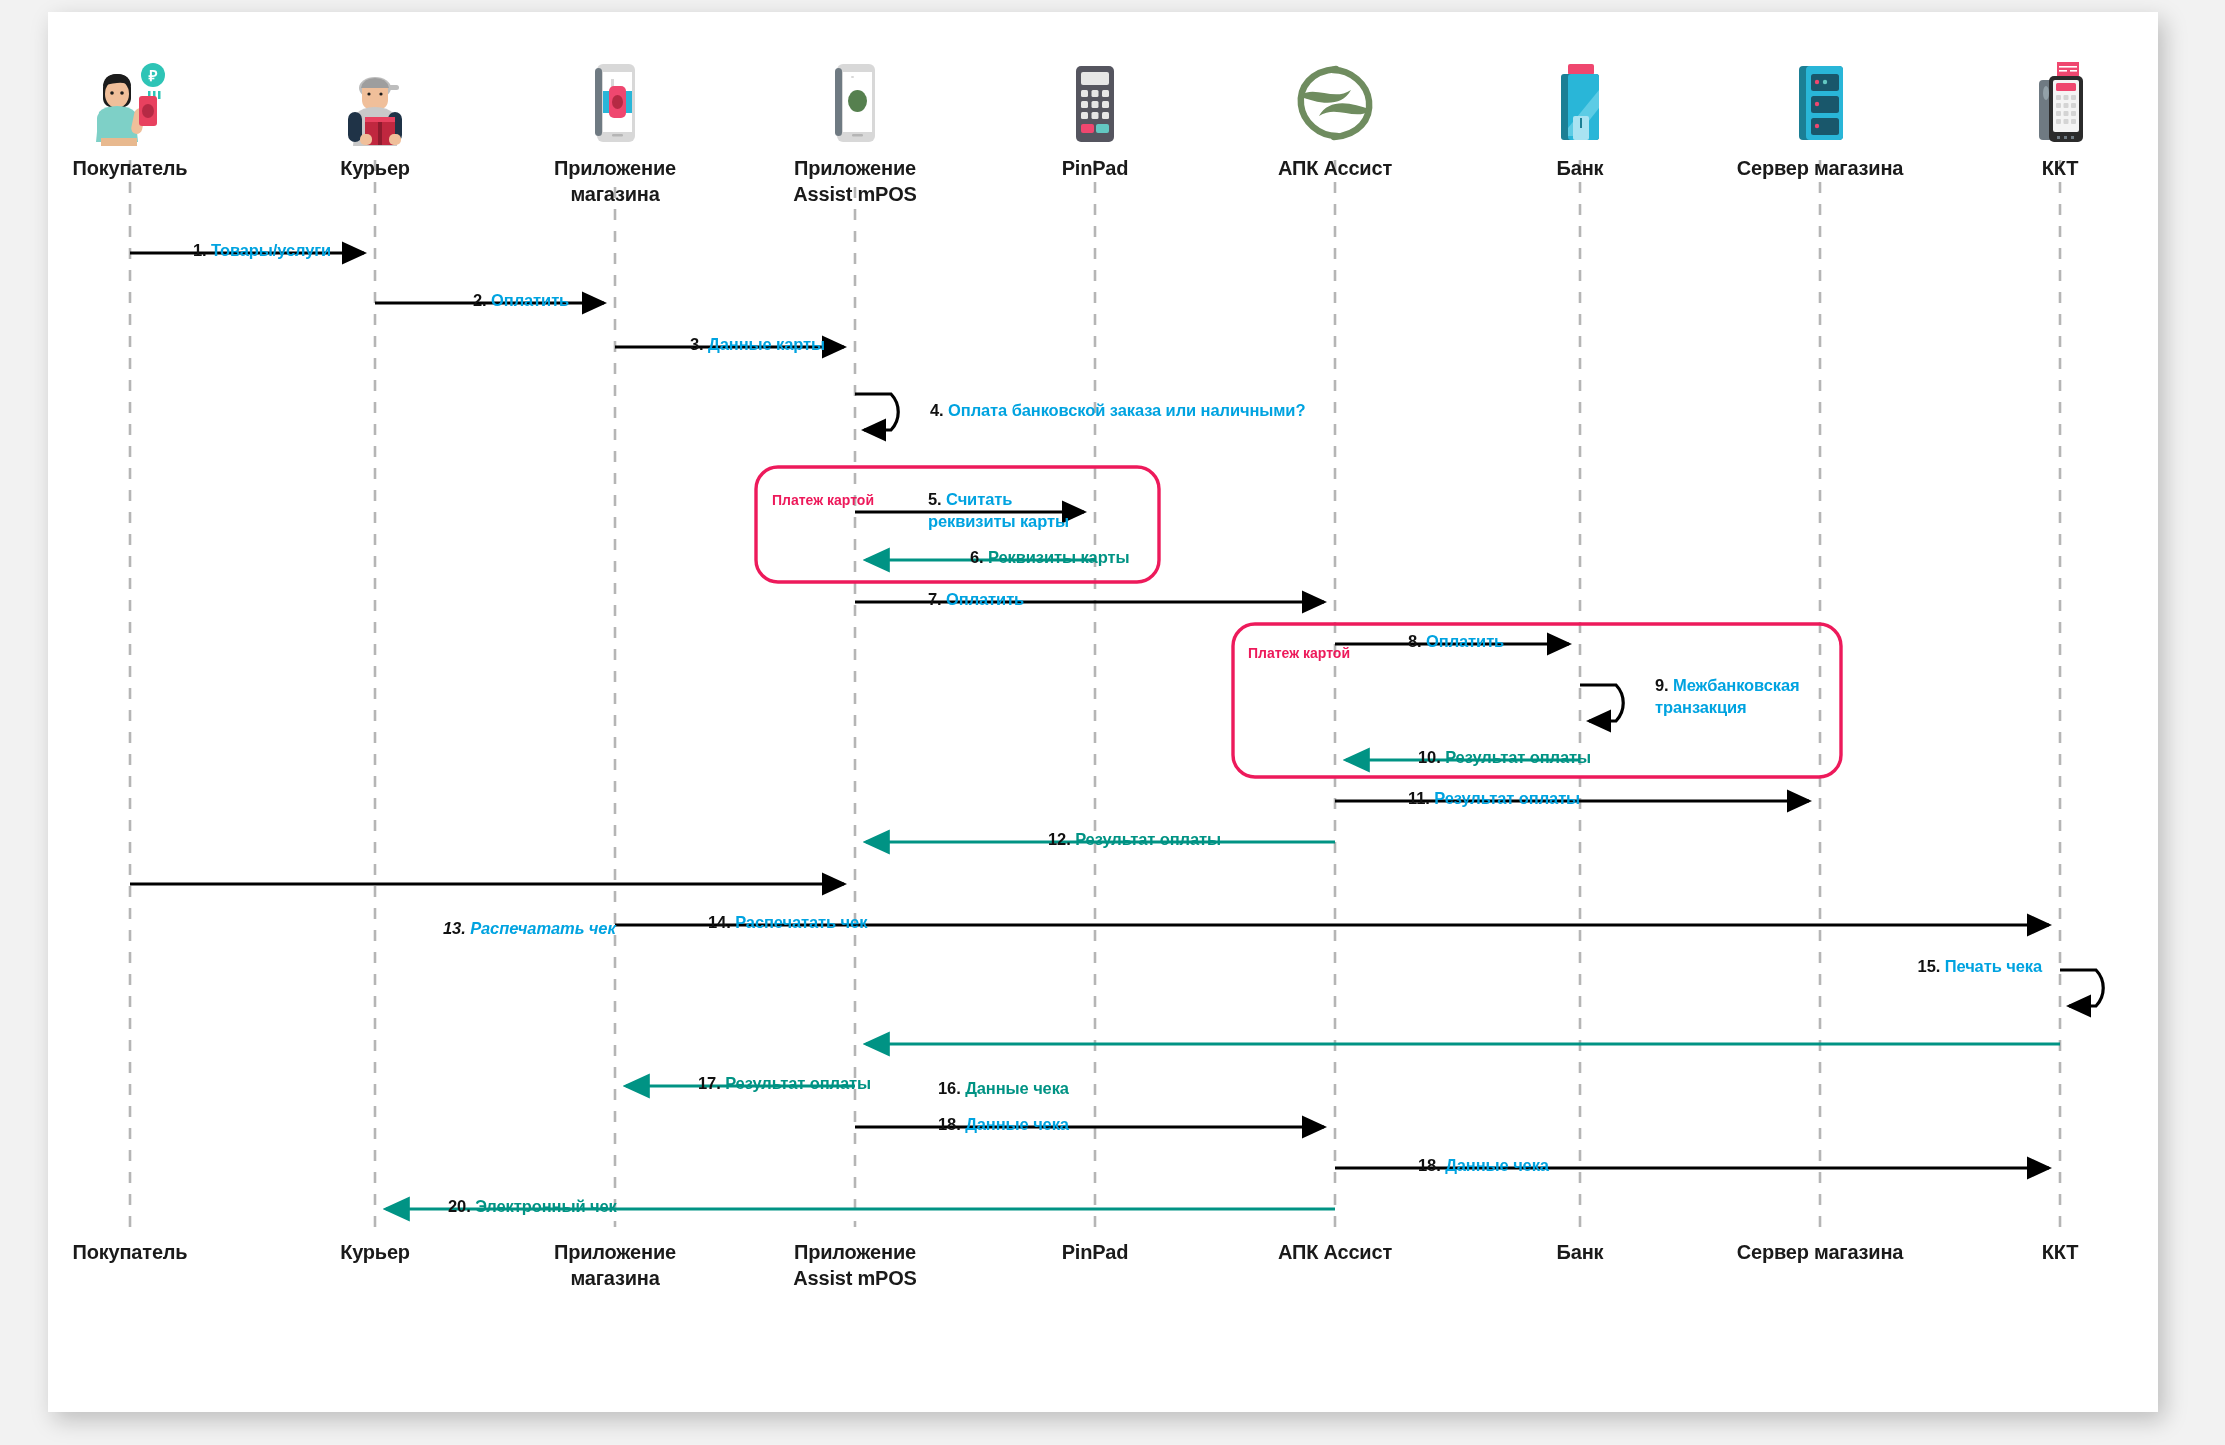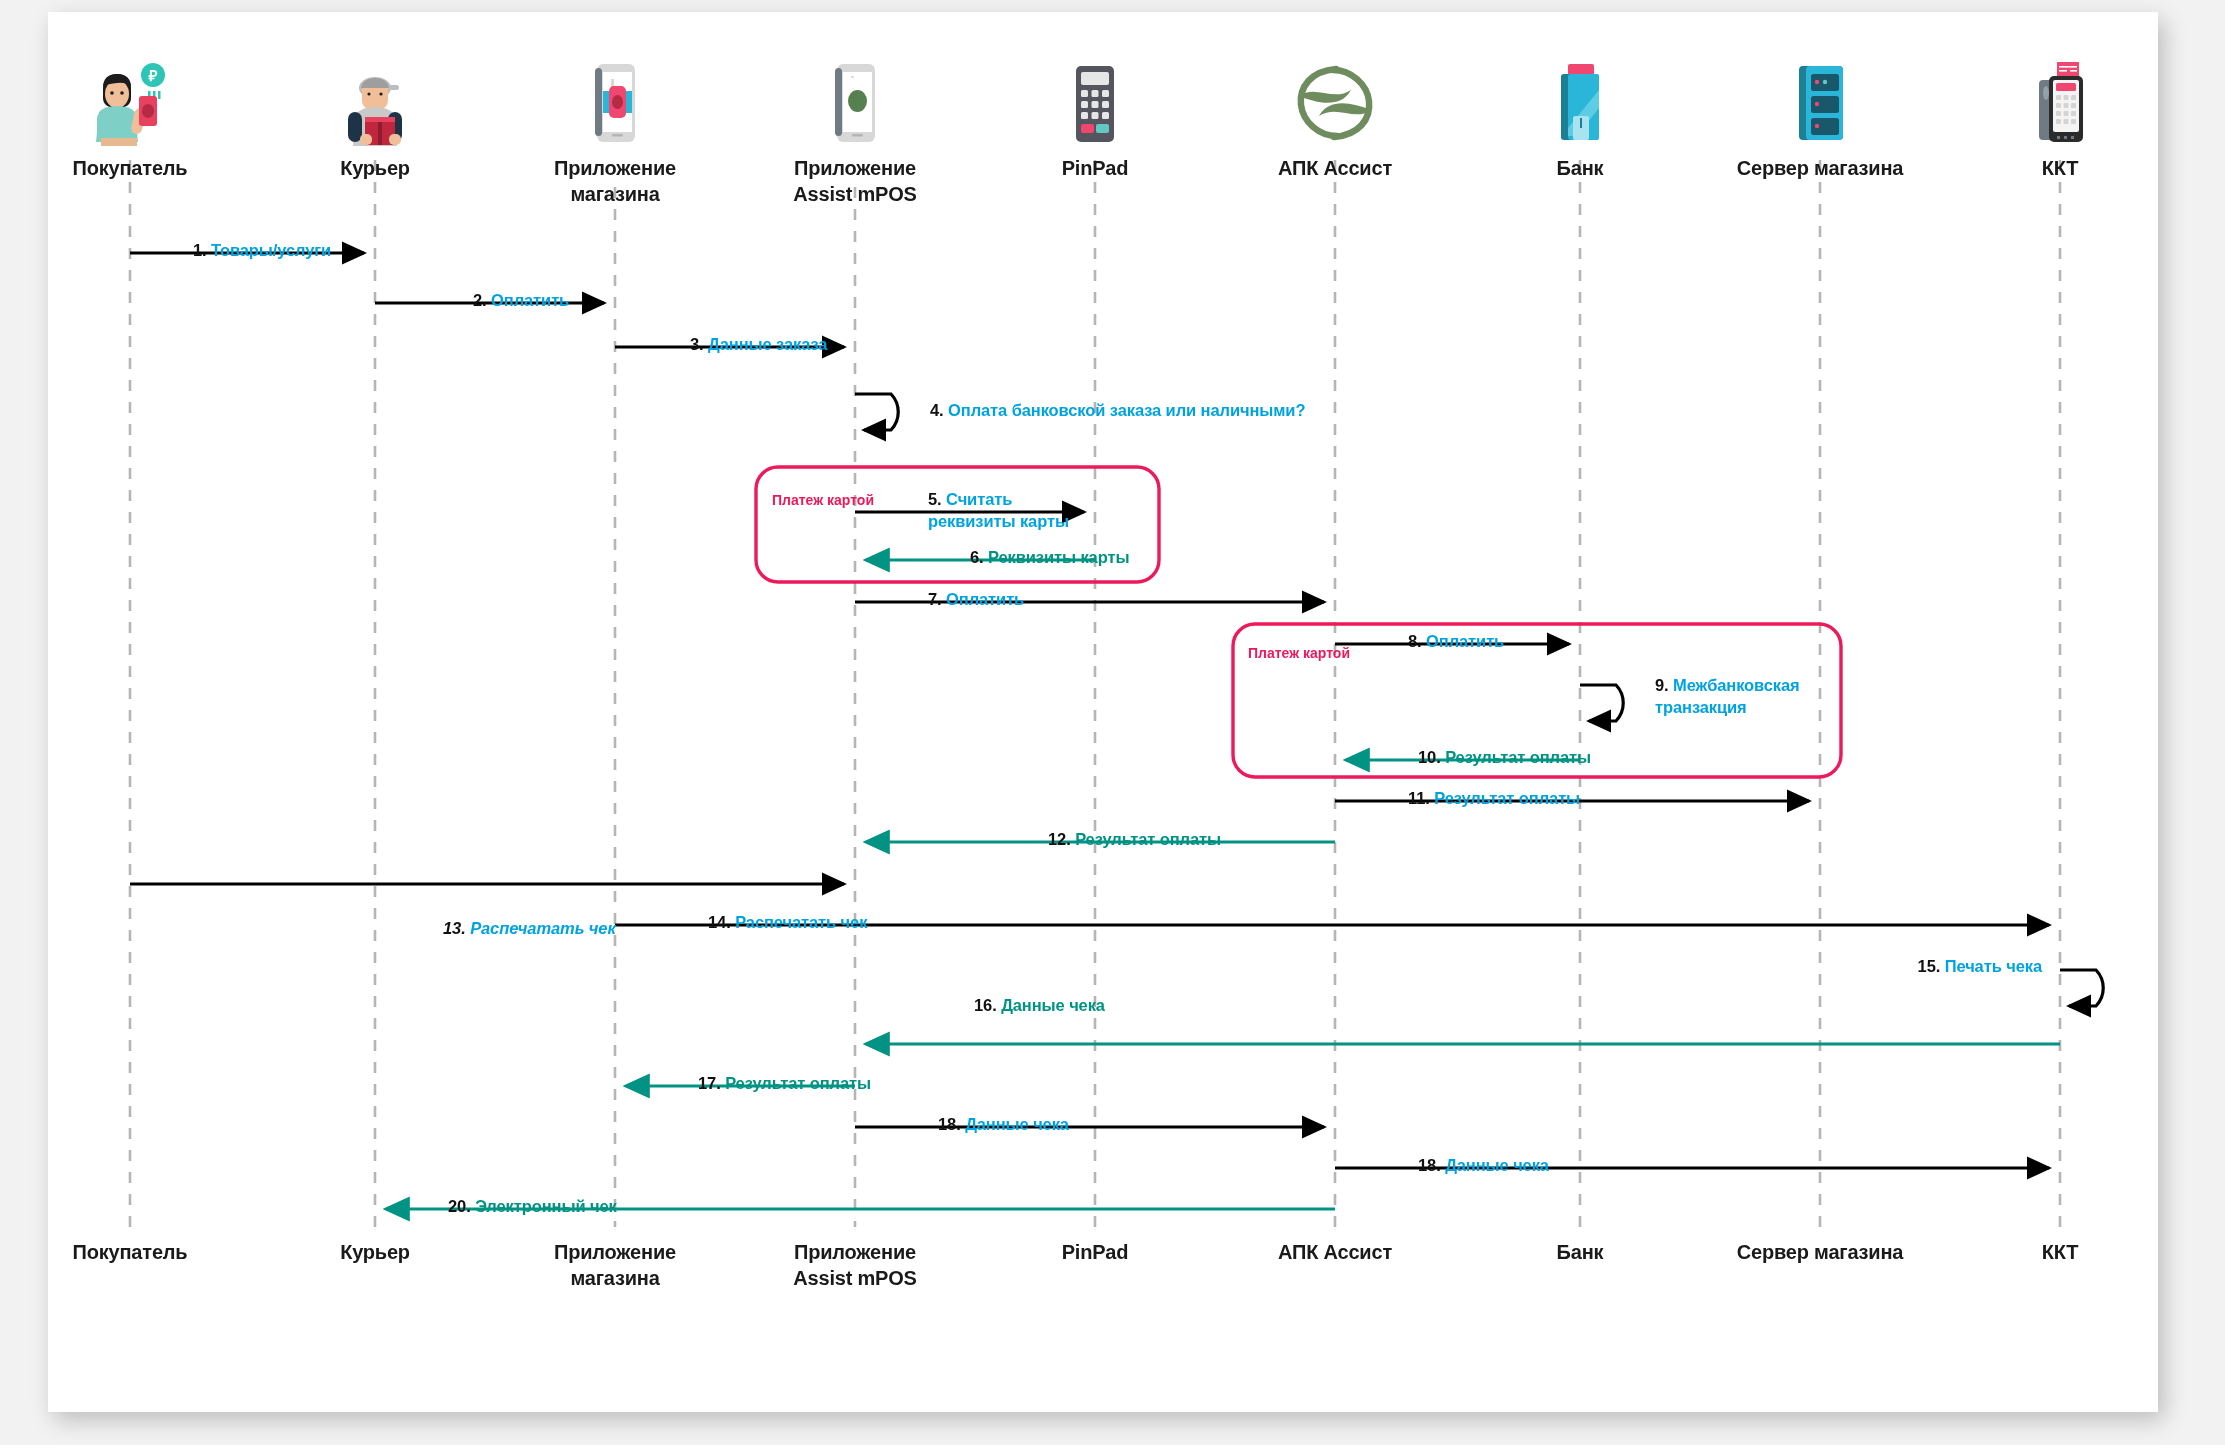--- a/index.html
+++ b/index.html
@@ -357,21 +357,21 @@
         <span class="txt-blue">Товары/услуги</span>
       </div>
 
       <div class="msg" style="left:425px; top:278px;">
         <span class="num">2.</span>
         <span class="txt-blue">Оплатить</span>
       </div>
 
       <div class="msg" style="left:642px; top:322px;">
         <span class="num">3.</span>
-        <span class="txt-blue">Данные заказа</span>
+        <span class="txt-blue">Данные карты</span>
       </div>
 
       <div class="msg" style="left:882px; top:388px;">
         <span class="num">4.</span>
         <span class="txt-blue">Оплата банковской заказа или наличными?</span>
       </div>
 
       <div class="msg twoline" style="left:880px; top:477px; width:160px;">
         <span class="num">5.</span>
         <span class="txt-blue">Считать реквизиты карты</span>
@@ -420,21 +420,21 @@
       <div class="msg" style="left:660px; top:900px;">
         <span class="num">14.</span>
         <span class="txt-blue">Распечатать чек</span>
       </div>
 
       <div class="msg twoline right-align" style="left:1842px; top:944px; width:152px;">
         <span class="num">15.</span>
         <span class="txt-blue">Печать чека</span>
       </div>
 
-      <div class="msg" style="left:890px; top:983px;margin-left:36px;">
+      <div class="msg" style="left:890px; top:1066px;">
         <span class="num">16.</span>
         <span class="txt-teal">Данные чека</span>
       </div>
 
       <div class="msg" style="left:650px; top:1061px;">
         <span class="num">17.</span>
         <span class="txt-teal">Результат оплаты</span>
       </div>
 
       <div class="msg" style="left:890px; top:1102px;">

